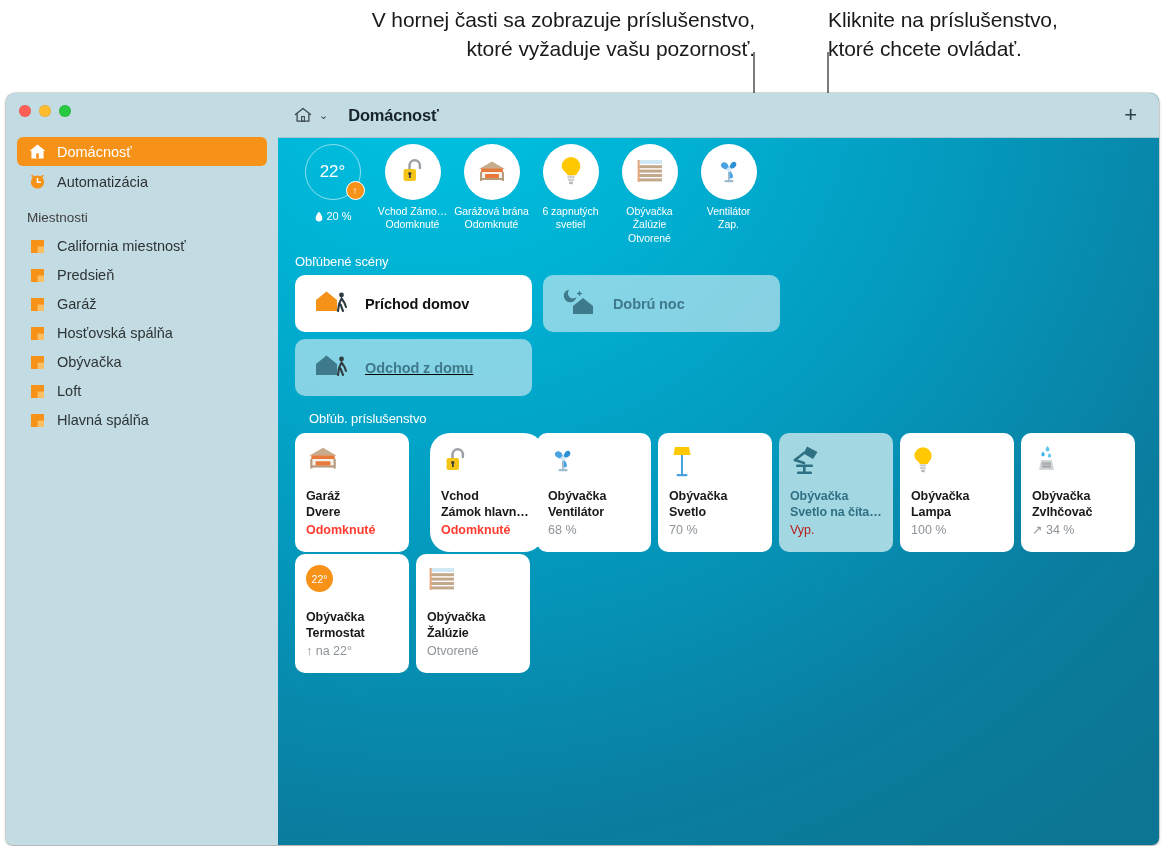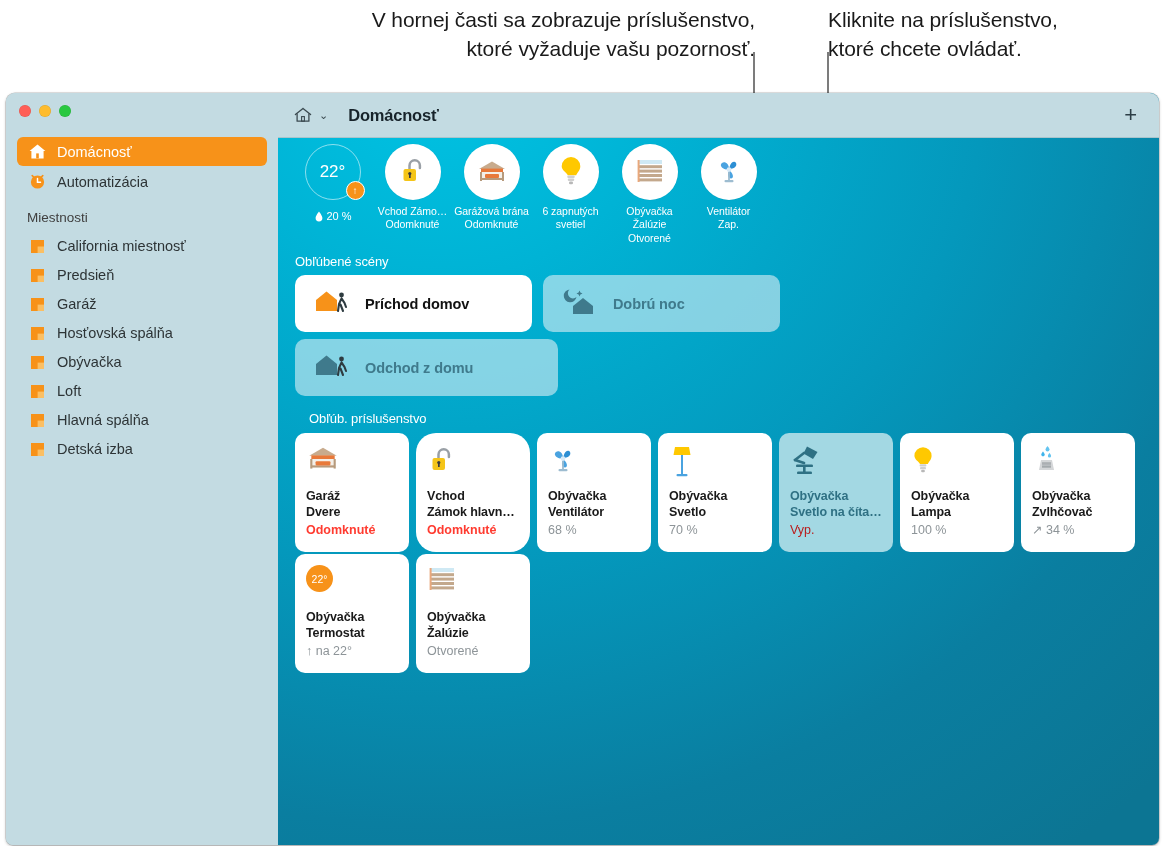--- a/index.html
+++ b/index.html
@@ -259,29 +259,20 @@
         </div>
         <div class="side-row room">
           <span class="ic">
             <svg width="15" height="15" viewBox="0 0 15 15">
                 <path d="M1 1 H14 V14 H1 Z" fill="#f79219"></path>
                 <path d="M7.6 7.6 H14 V14 H7.6 Z" fill="#fbbf63"></path>
               </svg>
           </span>
           <span>Hlavná spálňa</span>
         </div>
-        <div class="side-row room">
-          <span class="ic">
-            <svg width="15" height="15" viewBox="0 0 15 15">
-                <path d="M1 1 H14 V14 H1 Z" fill="#f79219"></path>
-                <path d="M7.6 7.6 H14 V14 H7.6 Z" fill="#fbbf63"></path>
-              </svg>
-          </span>
-          <span>Detská izba</span>
-        </div>
 
       </div>
     </div>
 
     <div id="content">
 
       <div id="titlebar">
         <span class="tb-home">
           <svg width="18" height="16" viewBox="0 0 18 16">
               <path d="M9 1.4 L16.6 7.6 M9 1.4 L1.4 7.6" stroke="#3b4a50" stroke-width="1.3" fill="none" stroke-linecap="round"></path>
@@ -412,21 +403,21 @@
         <span>
           <svg width="40" height="32" viewBox="0 0 40 32">
             <path d="M8.5 3.5 A6.4 6.4 0 1 0 15.5 11 A5 5 0 0 1 8.5 3.5 Z" fill="#3f7a8c"></path>
             <path d="M18.5 4.5 l0.9 2.1 2.1 0.9 -2.1 0.9 -0.9 2.1 -0.9 -2.1 -2.1 -0.9 2.1 -0.9 Z" fill="#3f7a8c"></path>
             <path d="M12 20 L22 12 L32 20 V28 H12 Z" fill="#3f7a8c"></path>
           </svg>
         </span>
         <span class="scene-name">Dobrú noc</span>
       </div>
 
-      <div class="scene off" style="left:17px; top:246px; width:263px;">
+      <div class="scene off" style="left:17px; top:246px; width:237px;text-decoration:underline;">
         <span>
           <svg width="40" height="32" viewBox="0 0 40 32">
             <path d="M3 14 L13.5 5.5 L24 14 V25 H3 Z" fill="#3f7a8c"></path>
             <circle cx="28.5" cy="9" r="2.4" fill="#2e3b40"></circle>
             <path d="M28.5 12.4 L26 18 L25 25 M28.5 12.4 L31.5 17 L33 21 M27.5 18.5 L30 25" stroke="#2e3b40" stroke-width="2.1" fill="none" stroke-linecap="round"></path>
           </svg>
         </span>
         <span class="scene-name">Odchod z domu</span>
       </div>
 
@@ -444,21 +435,21 @@
             <rect x="9" y="16" width="14" height="4" rx="1" fill="#e8793a"></rect>
           </svg>
         </div>
         <div class="tile-txt">
           <div class="tile-l1">Garáž</div>
           <div class="tile-l2">Dvere</div>
           <div class="tile-l3 alert">Odomknuté</div>
         </div>
       </div>
 
-      <div class="tile" style="left:138px; top:340px;border-radius:20px;">
+      <div class="tile" style="left:152px; top:340px;border-radius:20px;">
         <div class="tile-icon">
           <svg width="30" height="34" viewBox="0 0 30 32">
             <path d="M11.5 13 V9.5 a5.2 5.2 0 0 1 10.4 0 V12" stroke="#9aa0a6" stroke-width="2.5" fill="none" stroke-linecap="round"></path>
             <rect x="5.5" y="13" width="12.5" height="12" rx="2" fill="#f5c518"></rect>
             <circle cx="11.8" cy="17.6" r="1.6" fill="#3b3b3b"></circle>
             <rect x="11" y="18.4" width="1.7" height="3.6" fill="#3b3b3b"></rect>
           </svg>
         </div>
         <div class="tile-txt">
           <div class="tile-l1">Vchod</div>

